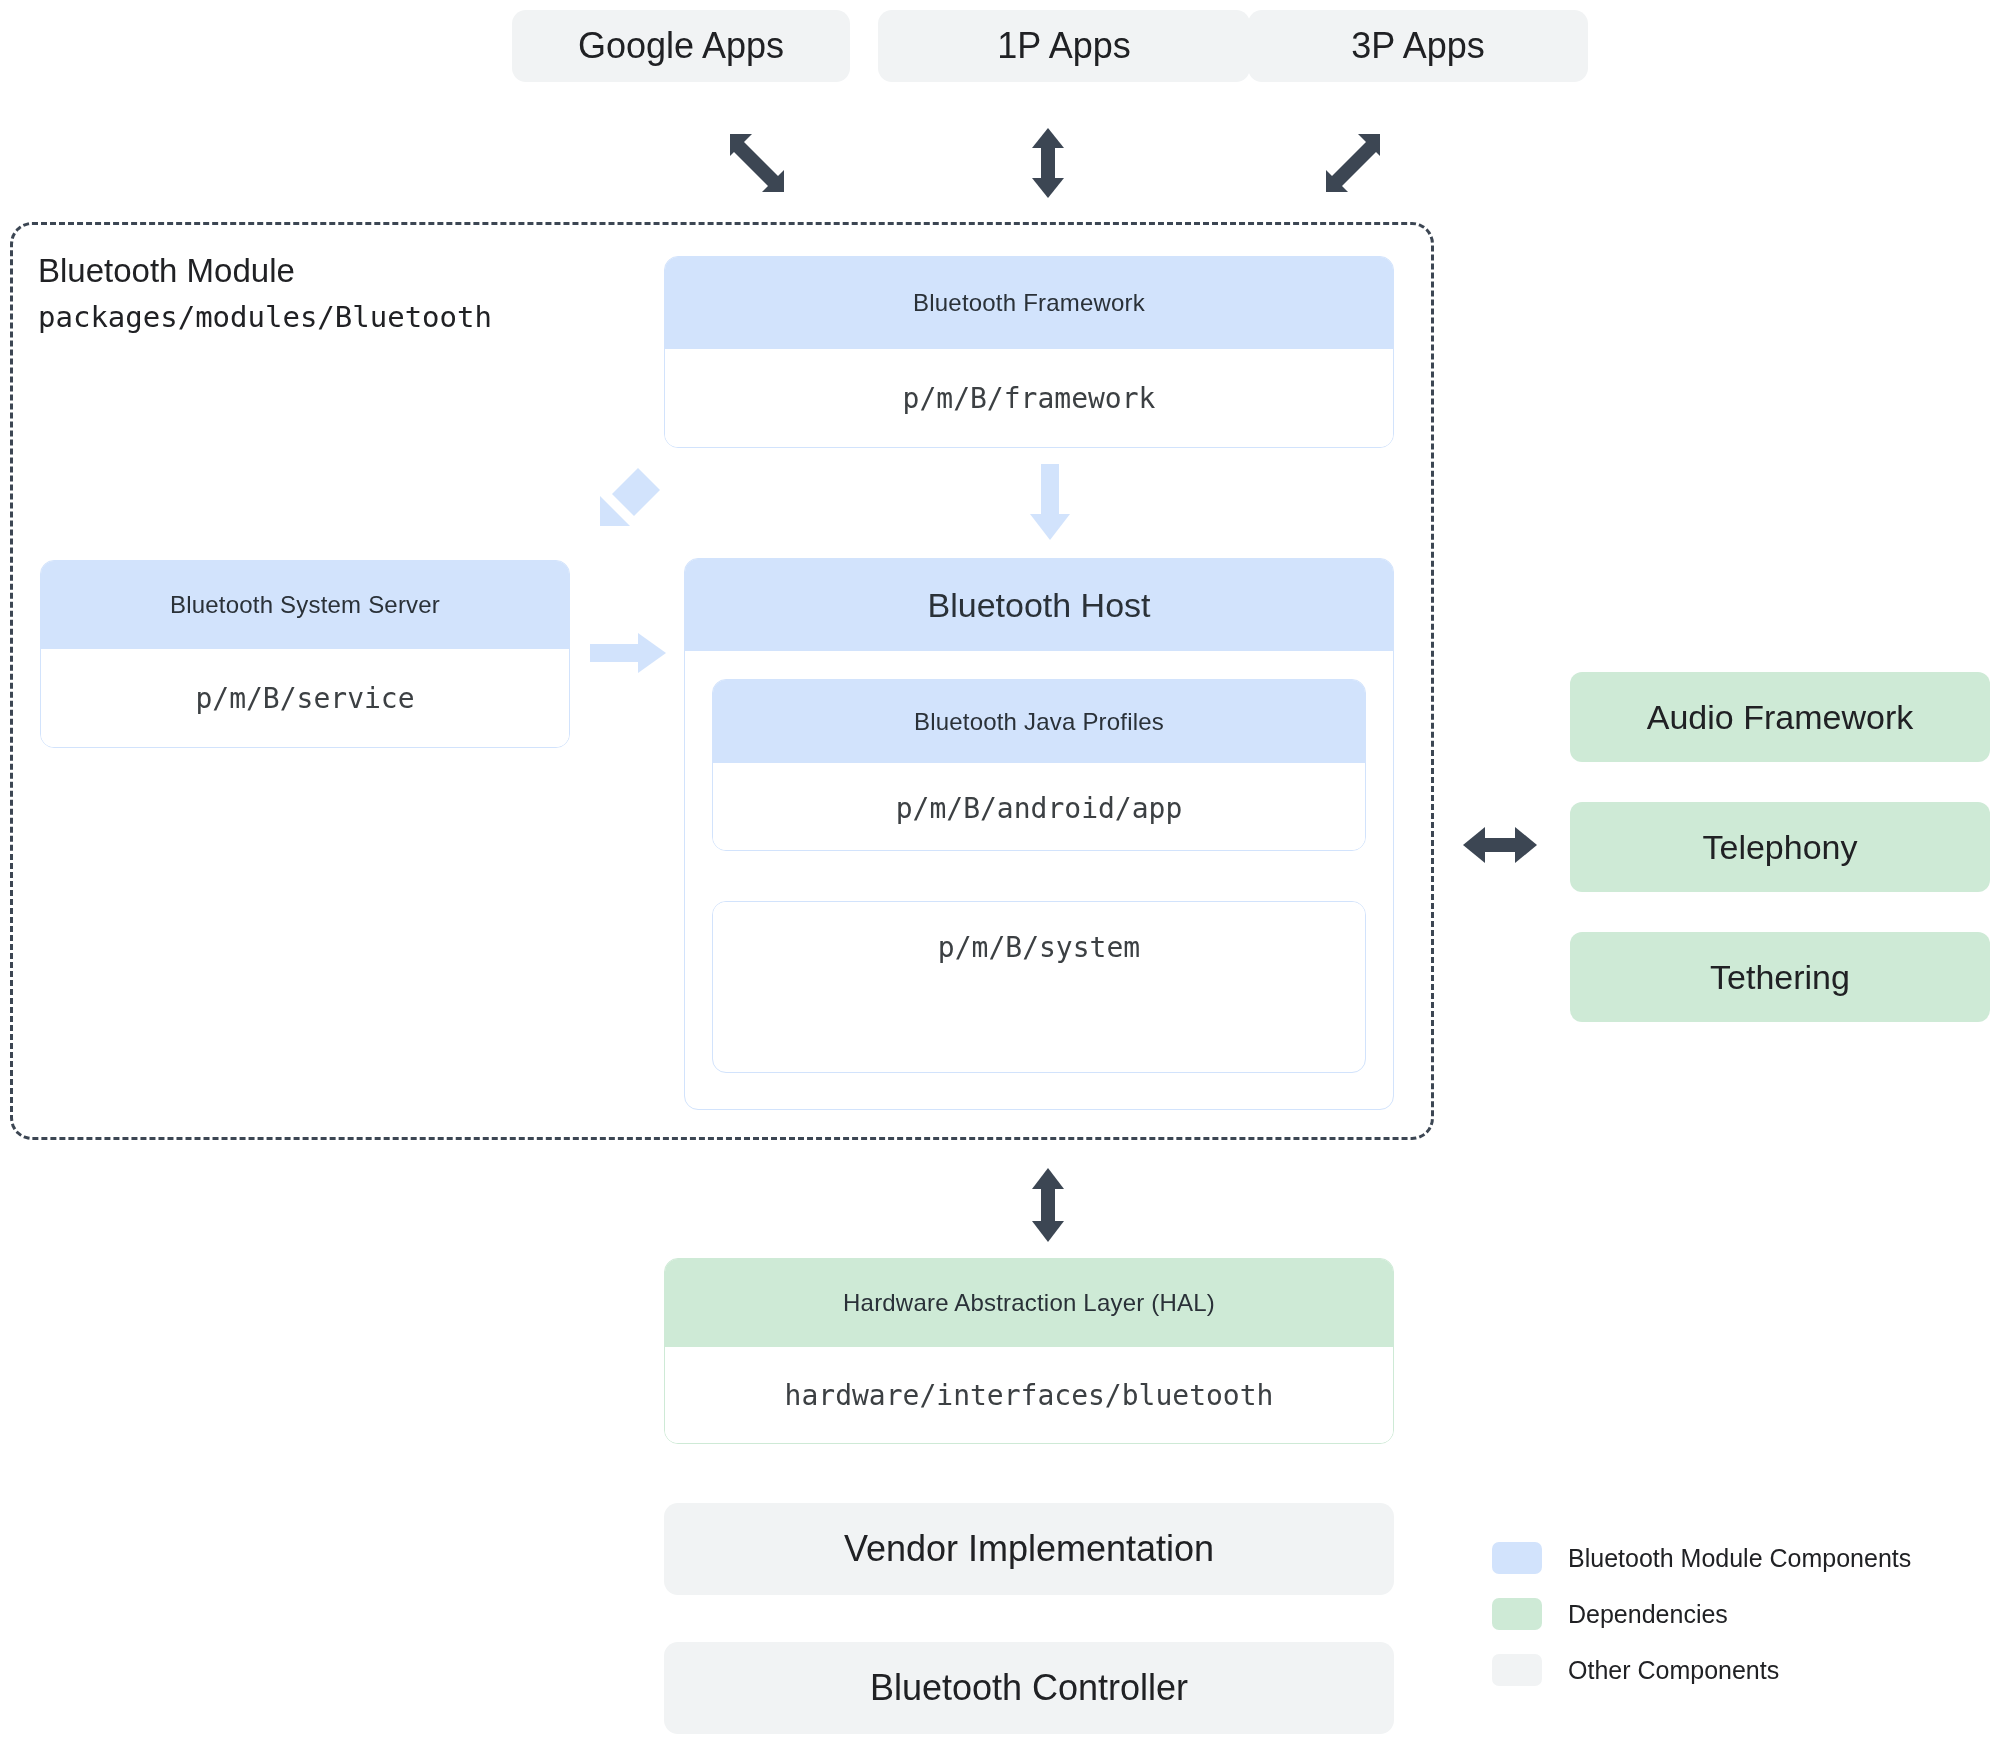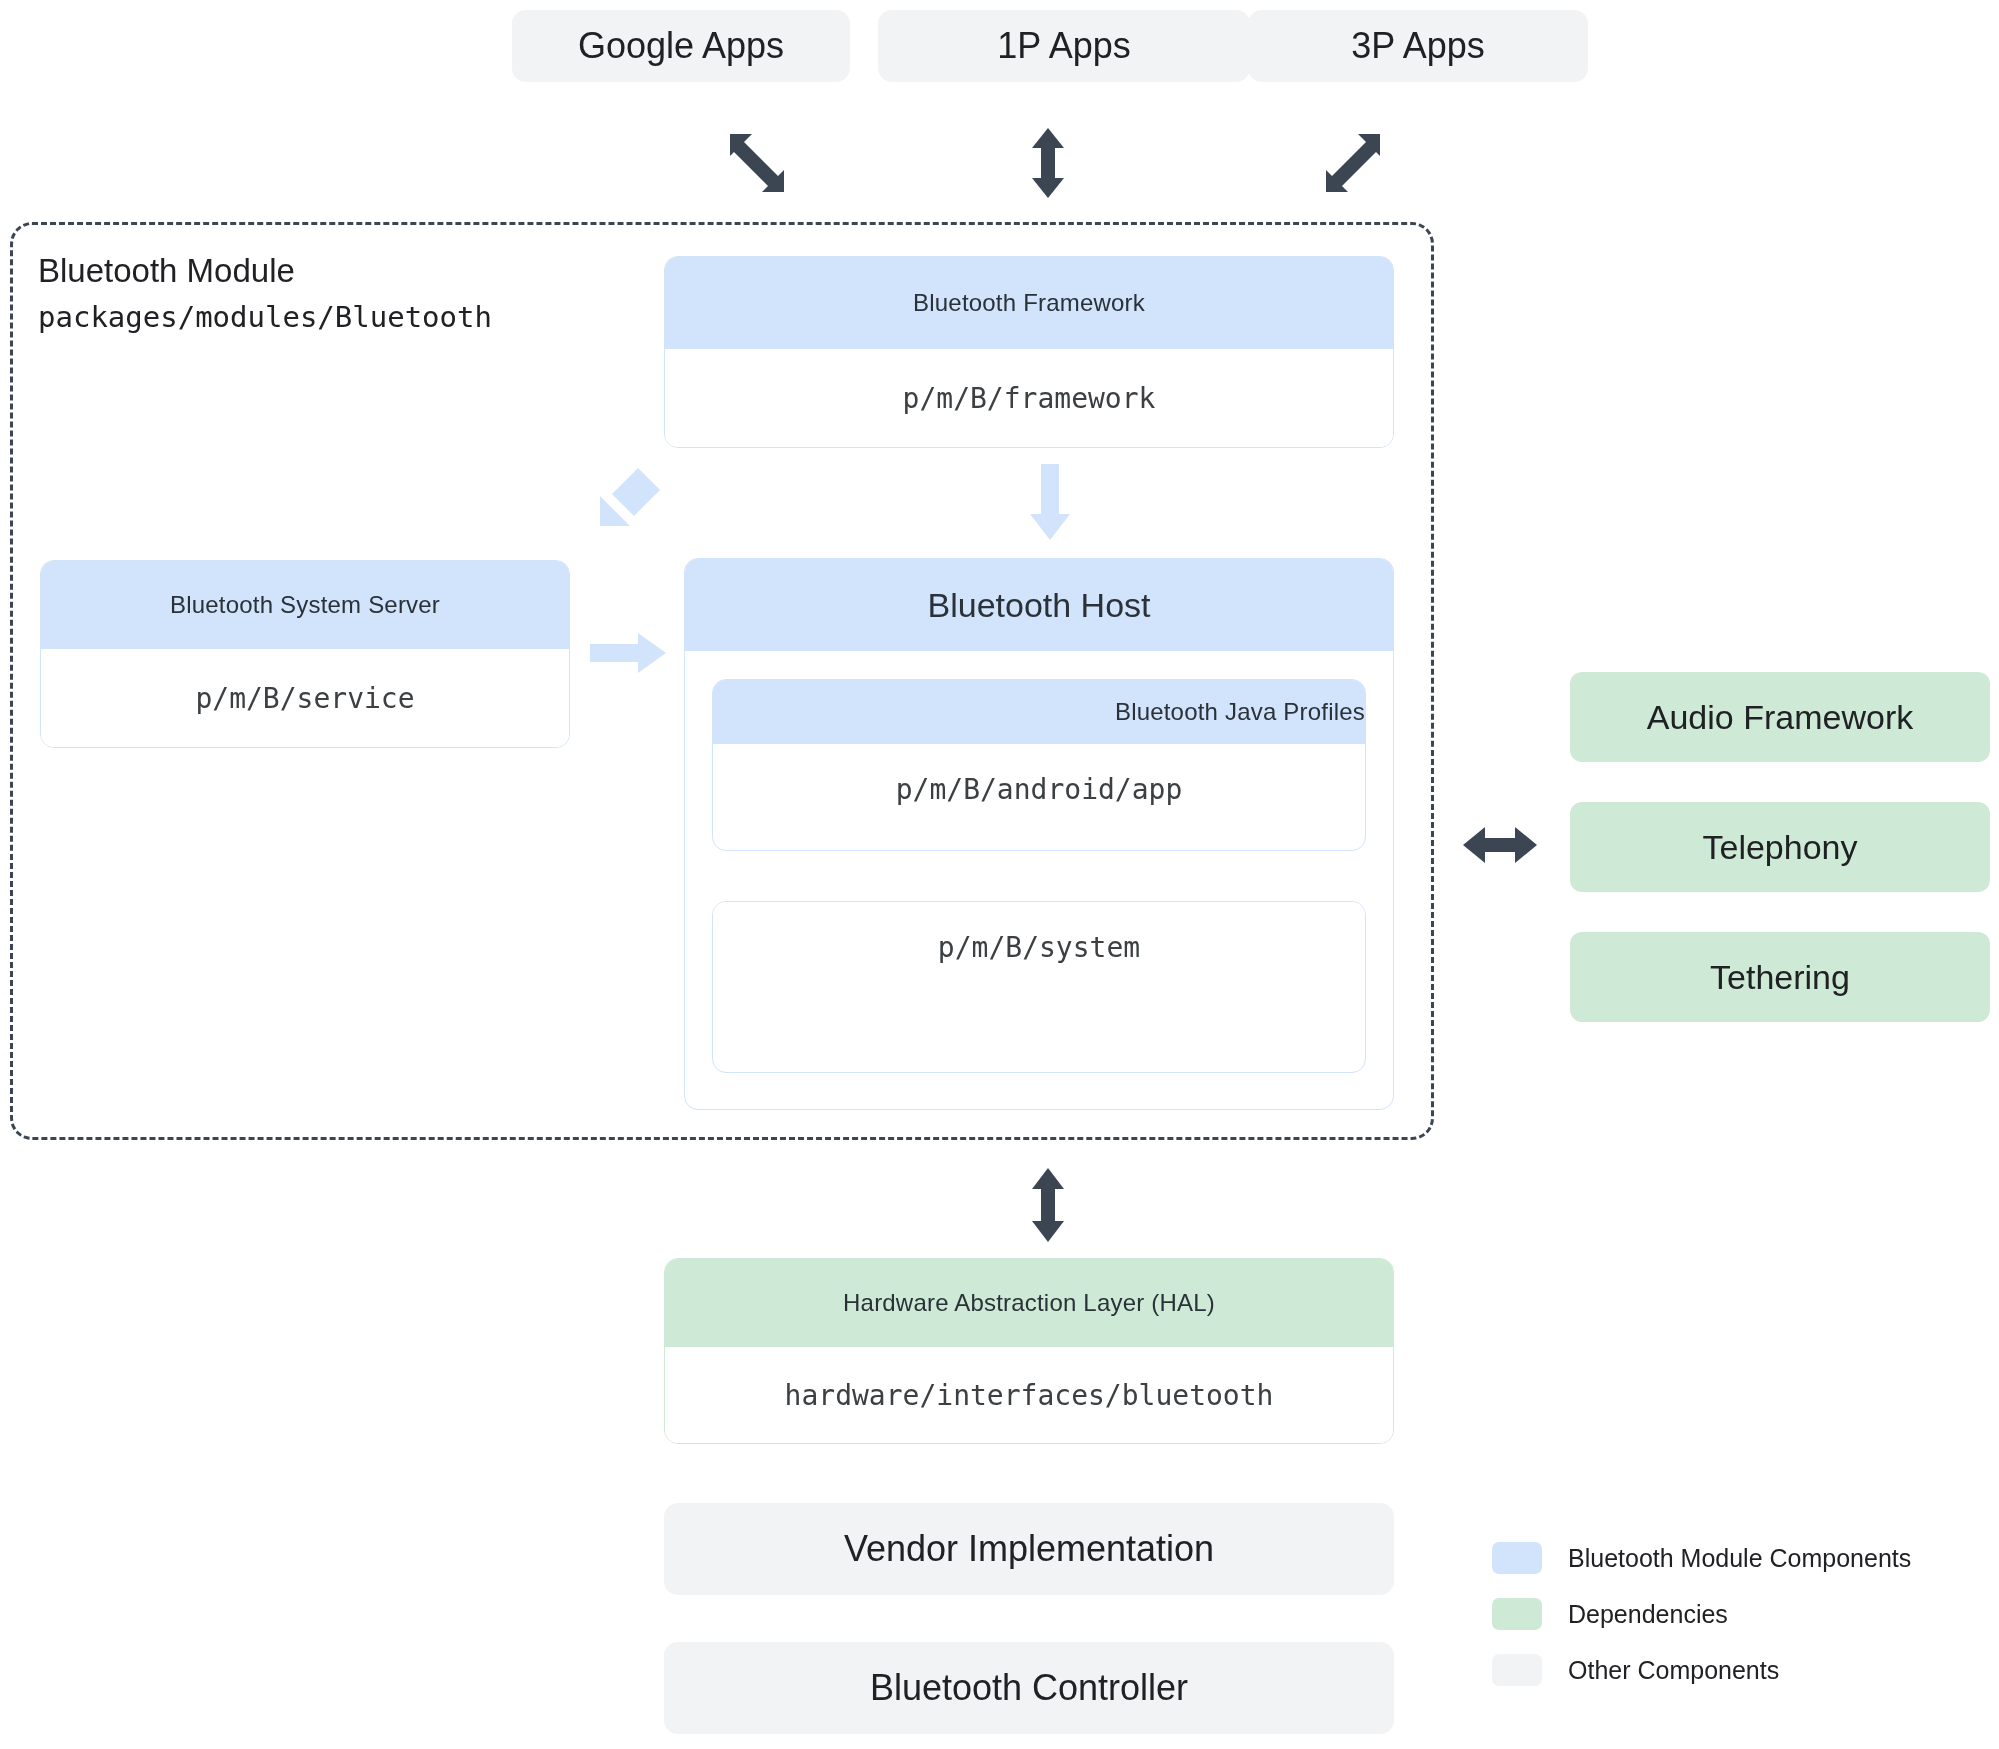--- a/index.html
+++ b/index.html
@@ -239,21 +239,21 @@
     </svg>
   </div>
 
   <div id="host-shell" style="left:684px; top:558px; width:710px; height:552px;">
     <div class="hdr" style="height:92px;">
       <span>Bluetooth Host</span>
     </div>
   </div>
 
   <div class="card card-blue" style="left:712px; top:679px; width:654px; height:172px;">
-    <div class="hdr" style="height:64px;justify-content:flex-end;">
+    <div class="hdr" style="height:83px;">
       <span>Bluetooth Java Profiles</span>
     </div>
     <div class="pth" style="height:90px;">
       <span>p/m/B/android/app</span>
     </div>
   </div>
 
   <div class="card card-blue" style="left:712px; top:901px; width:654px; height:172px;">
     <div class="pth" style="height:90px;">
       <span>p/m/B/system</span>

